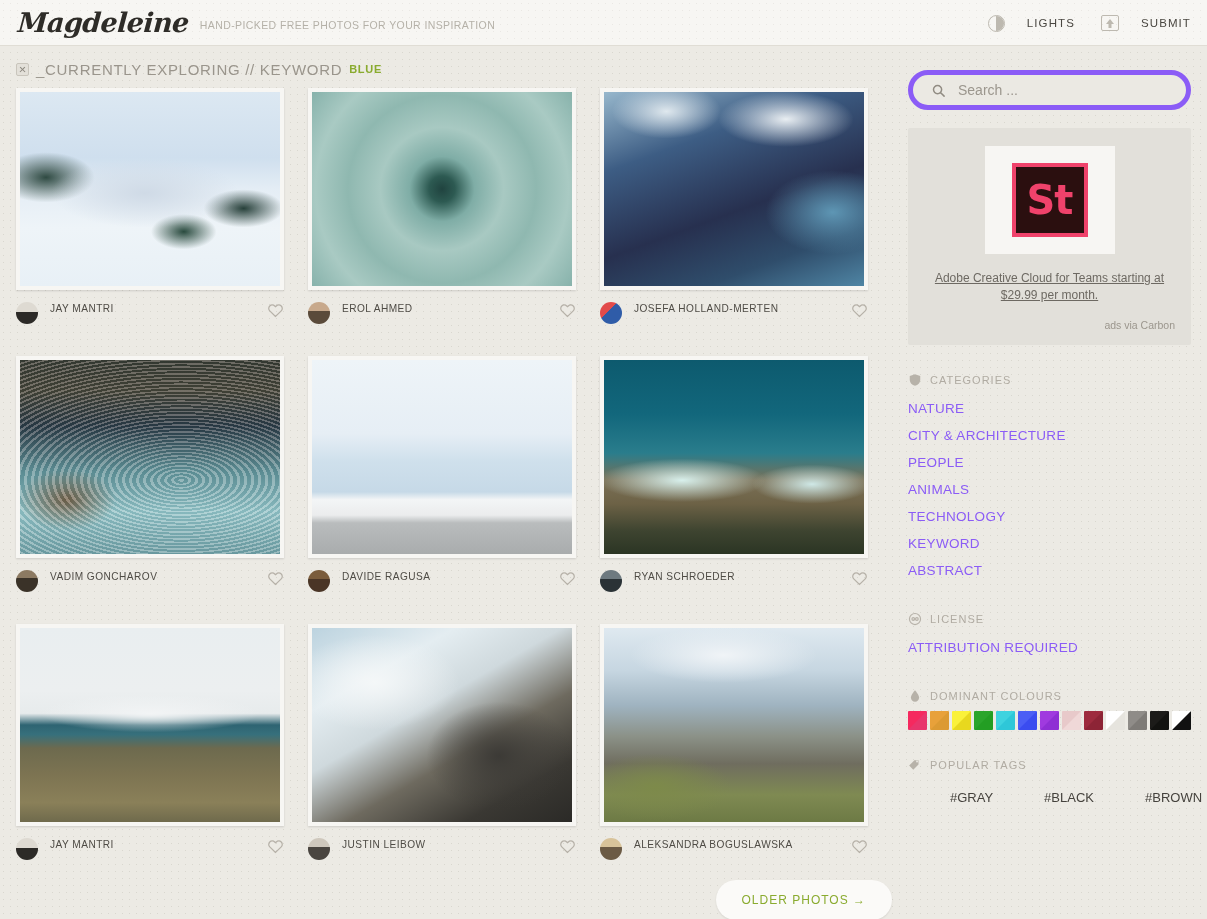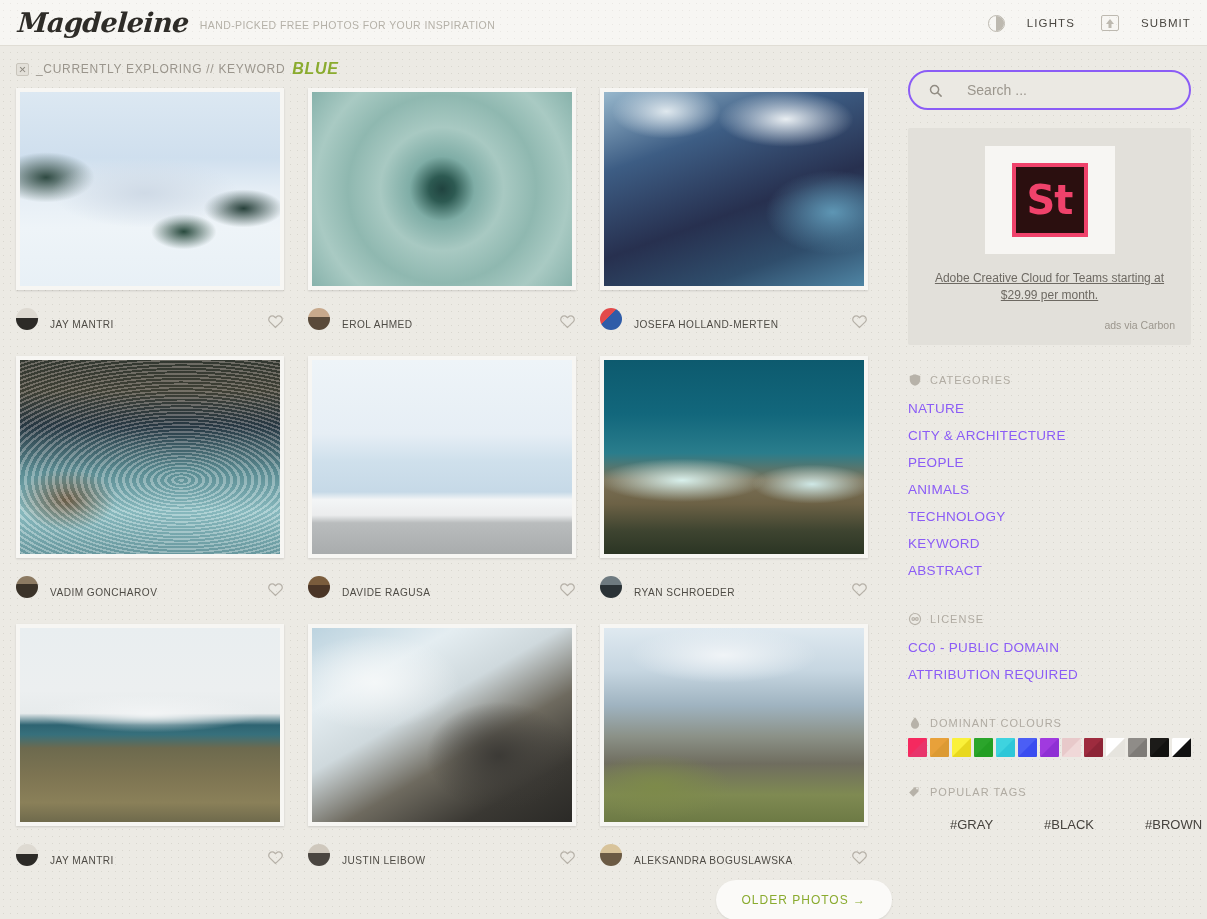--- a/index.html
+++ b/index.html
@@ -80,34 +80,34 @@
   .bc-close {
     width: 13px; height: 13px; border: 1px solid #c9c5bc;
     border-radius: 2px; position: relative; background: #e3e0d9; cursor: pointer;
   }
   .bc-close::before, .bc-close::after {
     content: ""; position: absolute; left: 2px; top: 5px;
     width: 7px; height: 1.3px; background: #8c887f;
   }
   .bc-close::before { transform: rotate(45deg); }
   .bc-close::after { transform: rotate(-45deg); }
-  .bc-text { font-size: 12px; color: #9a958c; letter-spacing: 0.7px; }
-  .bc-keyword { font-size: 16px; color: #8aab2f; letter-spacing: 0.7px; font-weight: bold; font-style: italic; }
+  .bc-text { font-size: 15px; color: #9a958c; letter-spacing: 0.7px; }
+  .bc-keyword { font-size: 11px; color: #8aab2f; letter-spacing: 0.7px; font-weight: bold; }
 
   
   .grid { display: flex; flex-wrap: wrap; gap: 26px 24px; }
   .card { width: 268px; }
   .photo {
     width: 268px; height: 202px;
     background: #f7f6f3; padding: 4px;
     box-shadow: 0 1px 2px rgba(0,0,0,.13);
   }
   .photo-inner { width: 100%; height: 100%; position: relative; overflow: hidden; }
   .meta {
-    display: flex; align-items: flex-end;
+    display: flex; align-items: flex-start;
     height: 40px; padding-top: 12px;
   }
   .avatar {
     width: 22px; height: 22px; border-radius: 50%;
     overflow: hidden; flex: none; position: relative;
     background: #aaa499;
   }
   .author {
     font-size: 11px; color: #4e4b45; letter-spacing: 0.5px;
     margin-left: 12px; font-family: "Liberation Sans", sans-serif;
@@ -125,22 +125,22 @@
     background: #fbfaf8; border: none; border-radius: 20px;
     padding: 13px 26px; font-size: 12px; letter-spacing: 1px;
     color: #8aab2f; cursor: pointer;
     box-shadow: 0 1px 2px rgba(0,0,0,.09);
     font-family: "Liberation Sans", sans-serif;
   }
 
   
   .search-wrap {
     margin-top: 24px; height: 40px;
-    background: #ebe9e3; border: 2px solid #8b5cf6; border-radius: 22px;
-    display: flex; align-items: center; padding: 0 18px; gap: 12px;
+    background: #ebe9e3; border: 5px solid #8b5cf6; border-radius: 22px;
+    display: flex; align-items: center; padding: 0 18px;
   }
   .search-icon { width: 15px; height: 15px; flex: none; color: #918c83; }
   .search-input {
     border: none; background: transparent; outline: none;
     margin-left: 12px; font-size: 14px; color: #8f8a81;
     font-family: "Liberation Sans", sans-serif; width: 100%;
   }
   .search-input::placeholder { color: #9b968d; }
 
   .ad-box {
@@ -395,21 +395,20 @@
       <span class="sec-icon">
         <svg viewBox="0 0 24 24" width="14" height="14" fill="none" stroke="currentColor" stroke-width="2">
           <circle cx="12" cy="12" r="9.5"></circle>
             <circle cx="9" cy="12" r="2.3"></circle>
             <circle cx="15.2" cy="12" r="2.3"></circle>
         </svg>
       </span>
       <span class="sec-title">LICENSE</span>
     </div>
     <div id="license-list">
-        <a class="sec-link">CC0 - PUBLIC DOMAIN</a>
         <a class="sec-link">ATTRIBUTION REQUIRED</a>
       </div>
 
     <div class="sec-head">
       <span class="sec-icon">
         <svg viewBox="0 0 24 24" width="14" height="14" fill="currentColor">
           <path d="M12 2C12 2 5 10 5 14.5 5 18.6 8.1 22 12 22s7-3.4 7-7.5C19 10 12 2 12 2z"></path>
         </svg>
       </span>
       <span class="sec-title">DOMINANT COLOURS</span>

